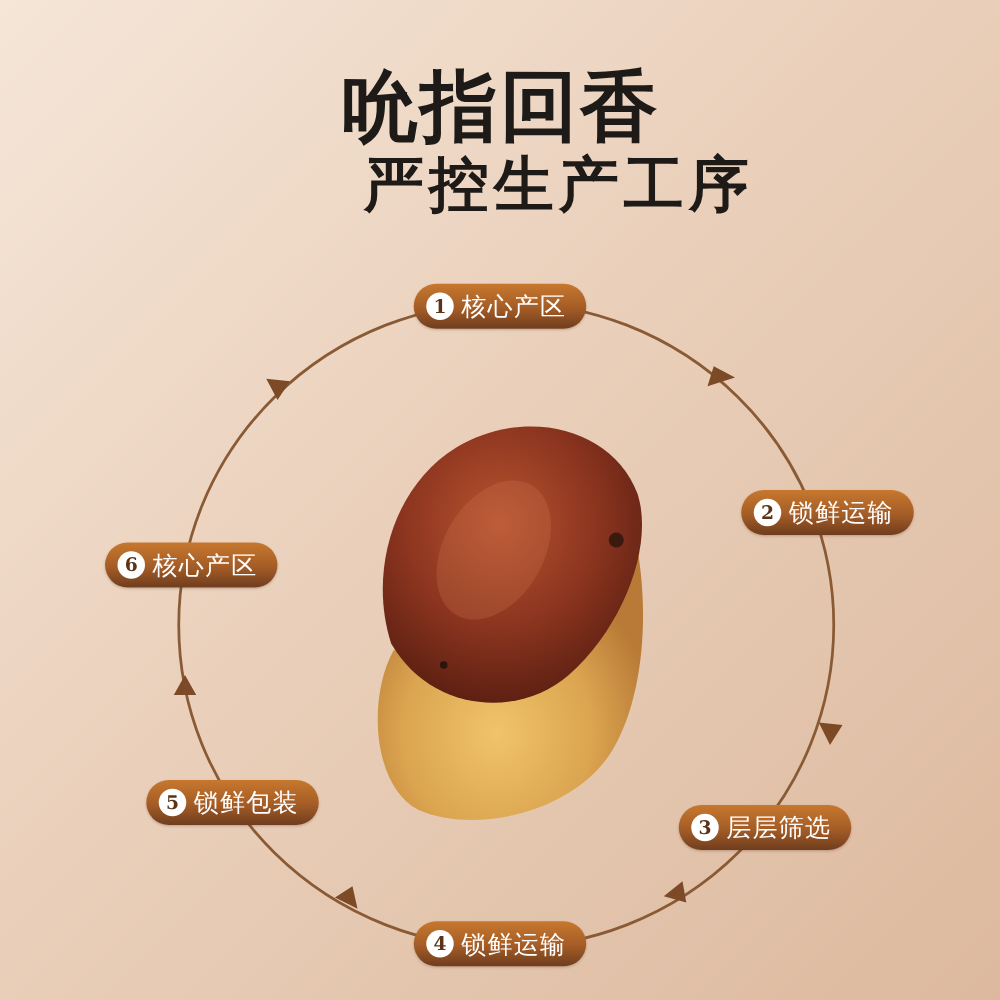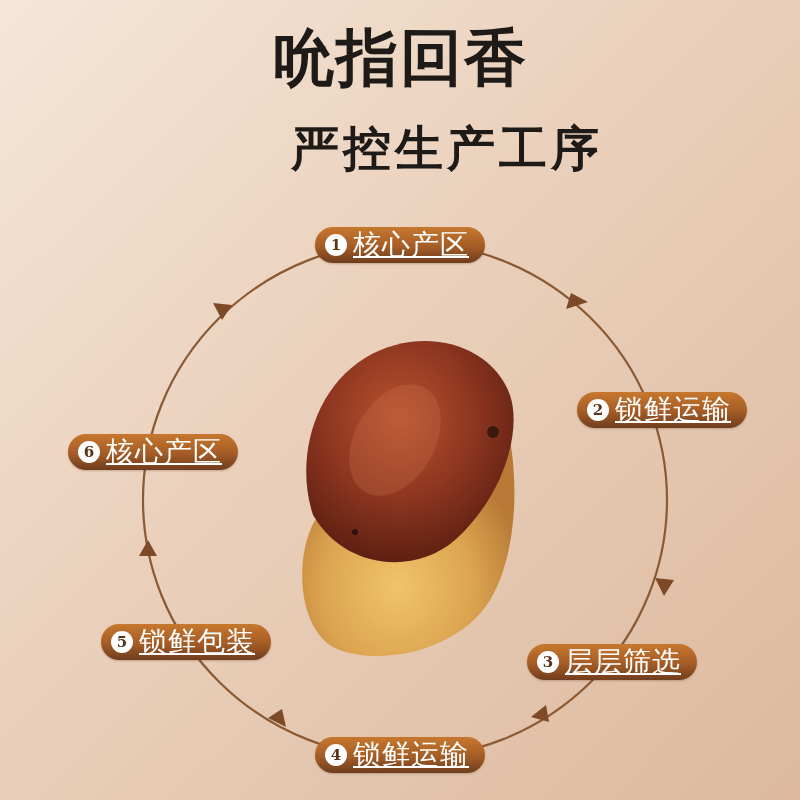--- a/index.html
+++ b/index.html
@@ -6,21 +6,21 @@
     body {
       width: 800px; height: 800px; overflow: hidden; position: relative;
       background: linear-gradient(135deg, #f5e6d8 0%, #ead0bb 45%, #dcb99e 100%);
       font-family: "DejaVu Sans", "Liberation Sans", sans-serif;
     }
     .title {
       position: absolute; left: 0; width: 800px; text-align: center;
       color: #1d1a17; font-family: "DejaVu Serif", "Liberation Serif", serif;
       font-weight: bold; letter-spacing: 2px;
     }
-    .title-main { top: 22px; font-size: 62px; line-height: 72px; }
+    .title-main { top: 49px; font-size: 62px; line-height: 72px; }
     .title-sub { top: 118px; font-size: 48px; line-height: 60px; letter-spacing: 4px; margin-left: 47px; }
 
     svg.ring { position: absolute; left: 0; top: 0; width: 800px; height: 800px; }
 
     .bean {
       position: absolute; left: 285px; top: 330px; width: 240px; height: 330px;
     }
 
     .step {
       position: absolute; height: 36px; border-radius: 18px;
@@ -29,21 +29,21 @@
       box-shadow: 0 1px 2px rgba(80,40,10,0.25);
       transform: translate(-50%, -50%);
       white-space: nowrap;
     }
     .step .num {
       width: 22px; height: 22px; border-radius: 50%; background: #fff;
       color: #5a3318; font-size: 15px; font-weight: bold;
       display: flex; align-items: center; justify-content: center; margin-right: 6px;
       font-family: "DejaVu Serif", "Liberation Serif", serif;
     }
-    .step .label { color: #fff; font-size: 28px; letter-spacing: 1px; text-decoration: underline; }
+    .step .label { color: #fff; font-size: 20px; letter-spacing: 1px; }
   </style>
 </head>
 <body>
 
 <div class="title title-main">吮指回香</div>
 <div class="title title-sub">严控生产工序</div>
 
 <svg class="ring" viewBox="0 0 800 800">
   <ellipse cx="405" cy="500" rx="262" ry="258" fill="none" stroke="#8a5a34" stroke-width="2.2"></ellipse>
 

